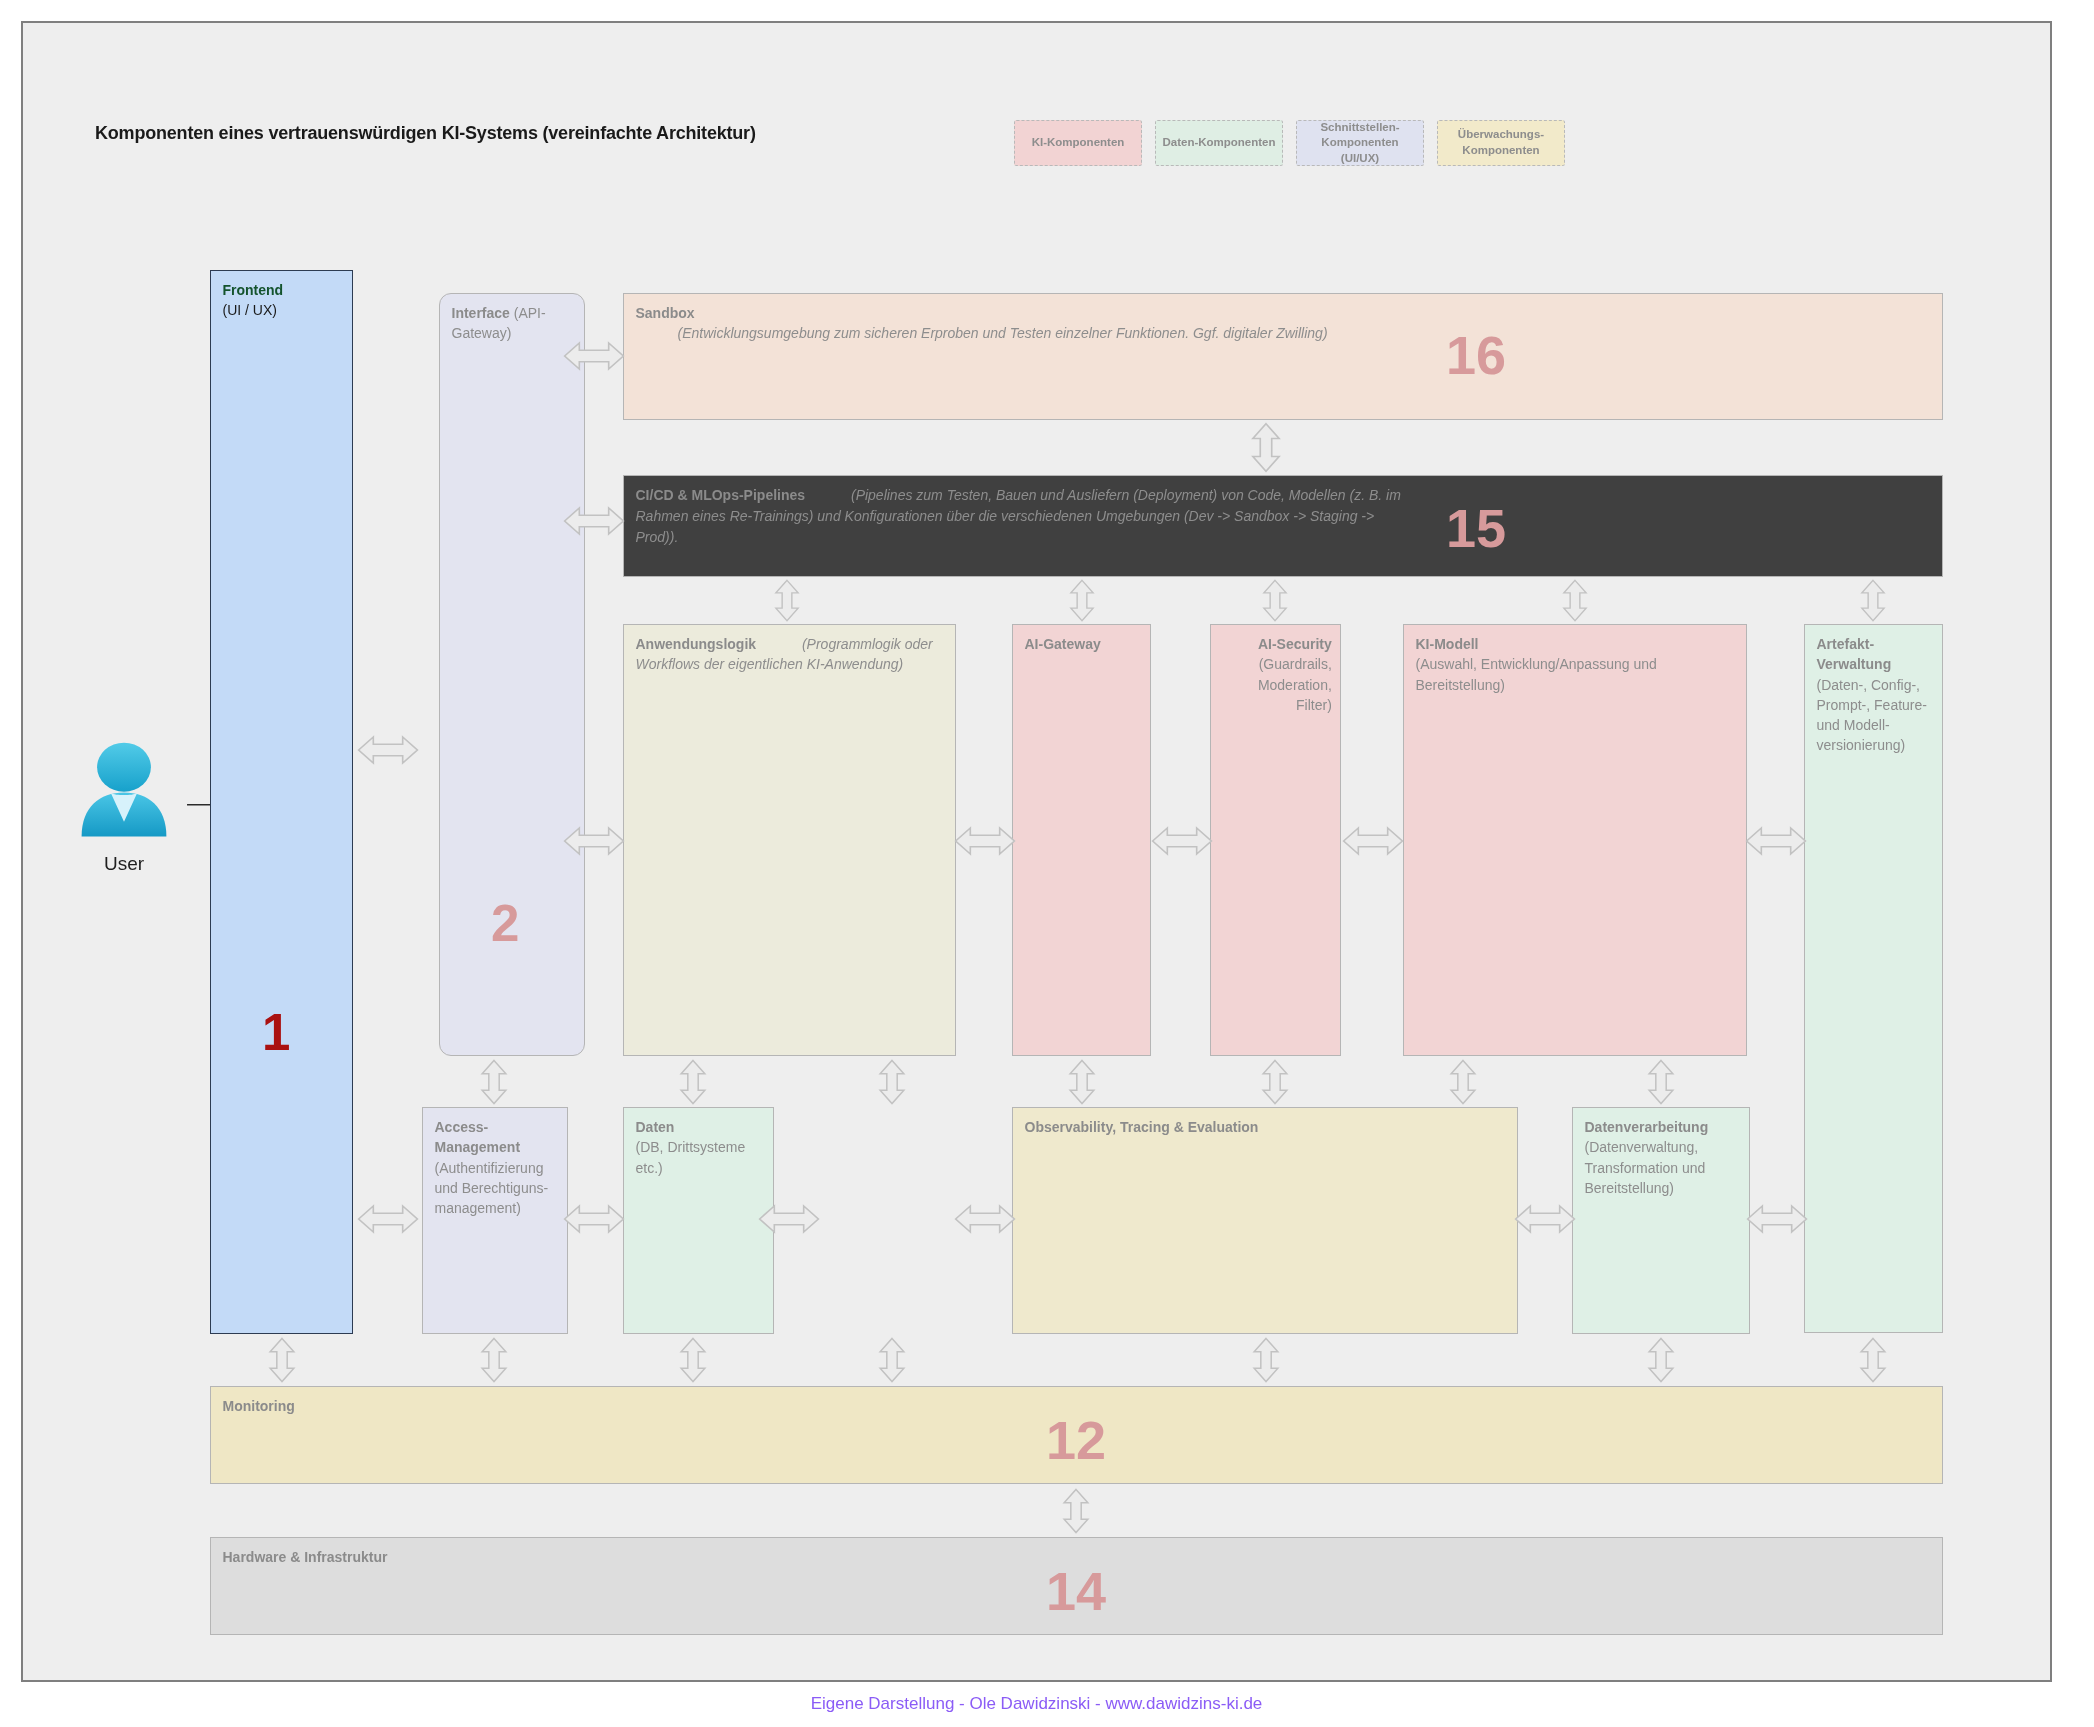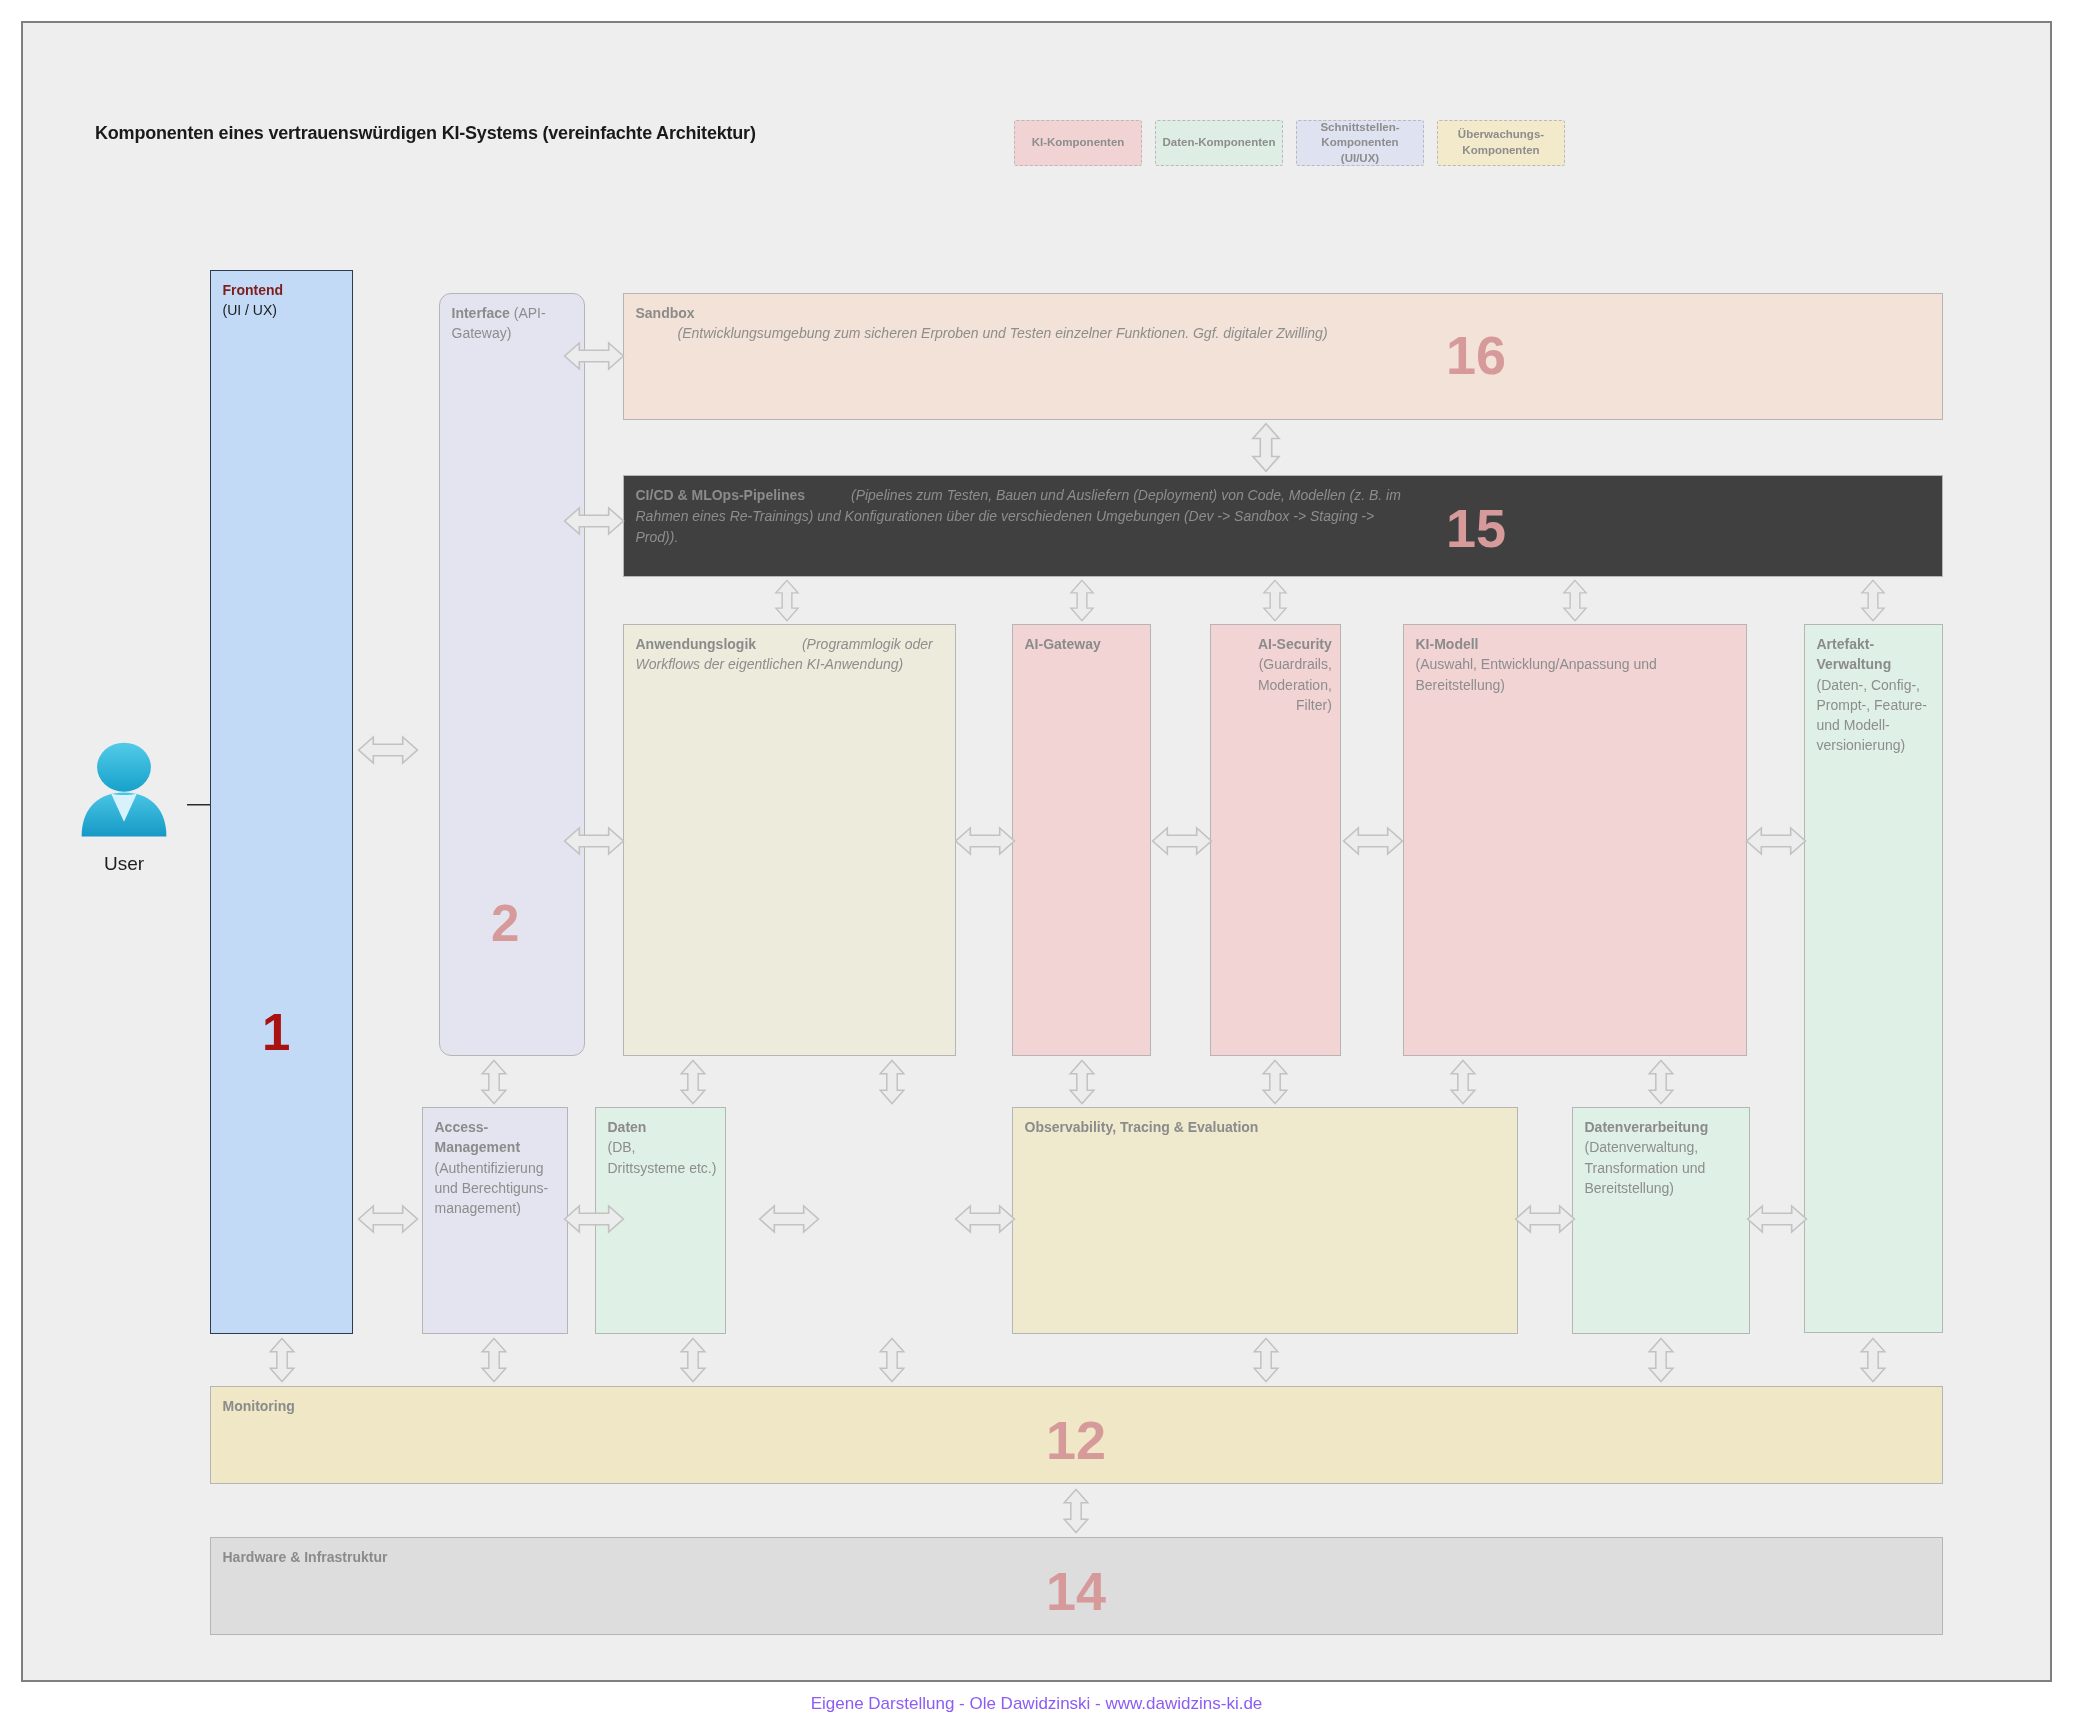--- a/index.html
+++ b/index.html
@@ -167,21 +167,21 @@
       <div id="user-label">User</div>
     </div>
 
     <svg id="user-arrow" viewBox="0 0 62 14">
       <line x1="0" y1="7" x2="50" y2="7" stroke="#2b2b2b" stroke-width="2"></line>
       <polygon points="50,2 62,7 50,12" fill="#2b2b2b"></polygon>
     </svg>
 
     <div class="box c-blue" style="left:187px;top:247px;width:143px;height:1064px;">
       <div class="b-title" style="color:#1a1a1a;">
-        <b style="color:#7f1d1d;">Frontend</b><br>
+        <b style="color:#14532d;">Frontend</b><br>
         <span class="reg">(UI / UX)</span>
       </div>
       <div class="num" style="left:51px;top:736px;color:#aa1111;">1</div>
     </div>
 
     <div class="box c-lav" style="left:416px;top:270px;width:146px;height:763px;border-radius:12px;">
       <div class="b-title">
         <b>Interface</b>
         <span class="reg">(API-Gateway)</span>
       </div>
@@ -244,21 +244,21 @@
     </div>
 
     <div class="box c-lav" style="left:399px;top:1084px;width:146px;height:227px;">
       <div class="b-title">
         <b>Access-Management</b><br>
         <span class="reg">(Authentifizierung und Berechtiguns-management)</span>
       </div>
 
     </div>
 
-    <div class="box c-green" style="left:572px;top:1084px;width:131px;height:227px;">
+    <div class="box c-green" style="left:600px;top:1084px;width:151px;height:227px;">
       <div class="b-title">
         <b>Daten</b><br>
         <span class="reg">(DB, Drittsysteme etc.)</span>
       </div>
 
     </div>
 
 
     <div class="box c-yellow-soft" style="left:989px;top:1084px;width:506px;height:227px;">
       <div class="b-title">

